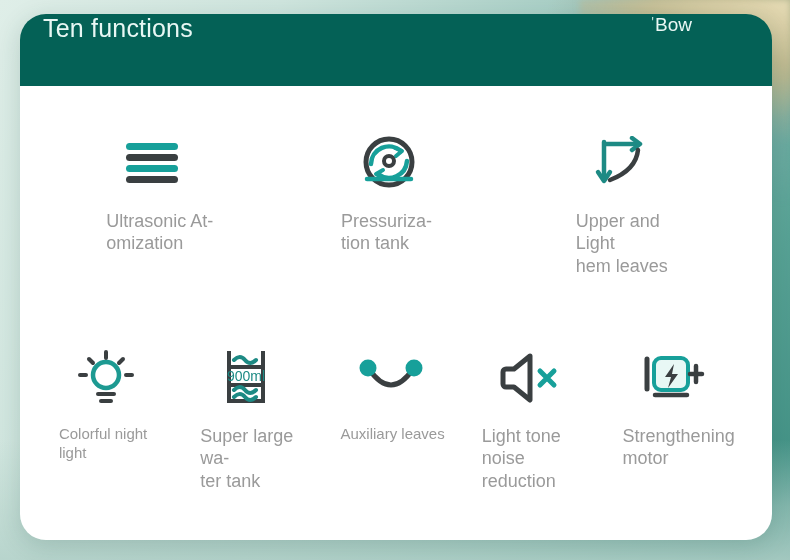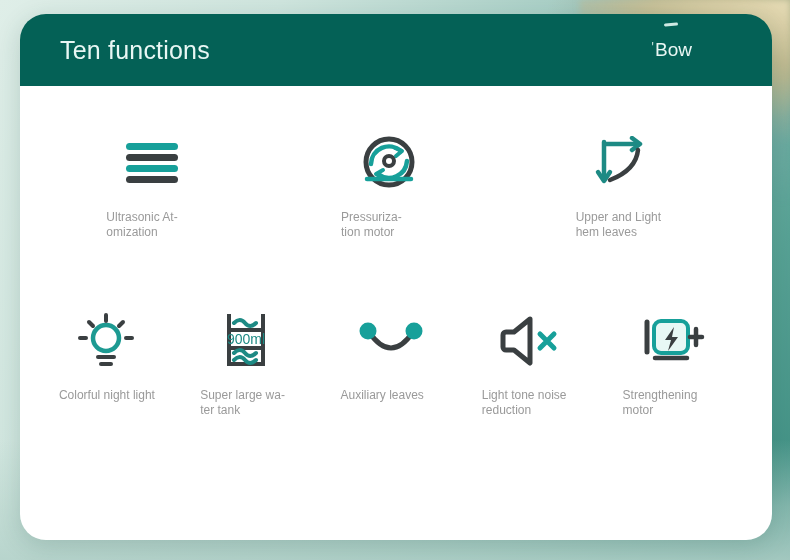--- a/index.html
+++ b/index.html
@@ -51,22 +51,22 @@
     border-radius: 26px;
     overflow: hidden;
     box-shadow: 0 6px 24px rgba(20,70,62,0.18);
   }
 
   #card-header {
     position: relative;
     height: 72px;
     background: #046156;
     display: flex;
-    align-items: center;
-    padding: 0 28px 0 40px;
+    align-items: flex-start;
+    padding: 0 28px 0 23px;
   }
   #card-title {
     color: #e8f7f4;
     font-size: 25px;
     font-weight: 400;
     letter-spacing: 0.2px;
   }
   #header-right {
     margin-left: auto;
     position: relative;
@@ -123,26 +123,26 @@
     align-items: center;
     justify-content: flex-start;
     margin-bottom: 16px;
   }
   .icon-box svg { display: block; }
 
   .feature-label {
     width: 110px;
     text-align: left;
     color: #9a9a9a;
-    font-size: 12px;
+    font-size: 18px;
     line-height: 1.24;
     white-space: pre-line;
   }
   .feature-label.lbl-small {
-    font-size: 12px;
+    font-size: 15px;
     width: 118px;
     margin-left: 7px;
   }
 </style>
 </head>
 <body>
 
 <div id="backdrop">
   <div id="backdrop-sheen"></div>
   <div id="backdrop-bottom"></div>
@@ -182,21 +182,21 @@
             <circle cx="30" cy="28" r="23" fill="none" stroke="#3a3f41" stroke-width="5"></circle>
             <path d="M12 30 A18 18 0 0 1 42 17" fill="none" stroke="#17a09a" stroke-width="4.5" stroke-linecap="round"></path>
             <path d="M36 14 l7 3 -6 5" fill="none" stroke="#17a09a" stroke-width="4" stroke-linecap="round" stroke-linejoin="round"></path>
             <path d="M48 27 A18 18 0 0 1 19 40" fill="none" stroke="#17a09a" stroke-width="4.5" stroke-linecap="round"></path>
             <path d="M24 36 l-7 4 7 4" fill="none" stroke="#17a09a" stroke-width="4" stroke-linecap="round" stroke-linejoin="round"></path>
             <path d="M8 45 H52" stroke="#17a09a" stroke-width="4.5" stroke-linecap="round"></path>
             <circle cx="30" cy="27" r="5" fill="none" stroke="#3a3f41" stroke-width="4"></circle>
           </svg>
         </div>
         <div class="feature-label">Pressuriza-
-tion motor</div>
+tion tank</div>
       </div>
 
 
 
       <div class="feature-cell">
         <div class="icon-box">
           <svg width="58" height="54" viewBox="0 0 58 54">
             <path d="M10 6 V42" stroke="#1d8a84" stroke-width="4.5" stroke-linecap="round"></path>
             <path d="M4 36 l6 9 6 -9" fill="none" stroke="#1d8a84" stroke-width="4.5" stroke-linecap="round" stroke-linejoin="round"></path>
             <path d="M12 8 H44" stroke="#1d8a84" stroke-width="4.5" stroke-linecap="round"></path>

